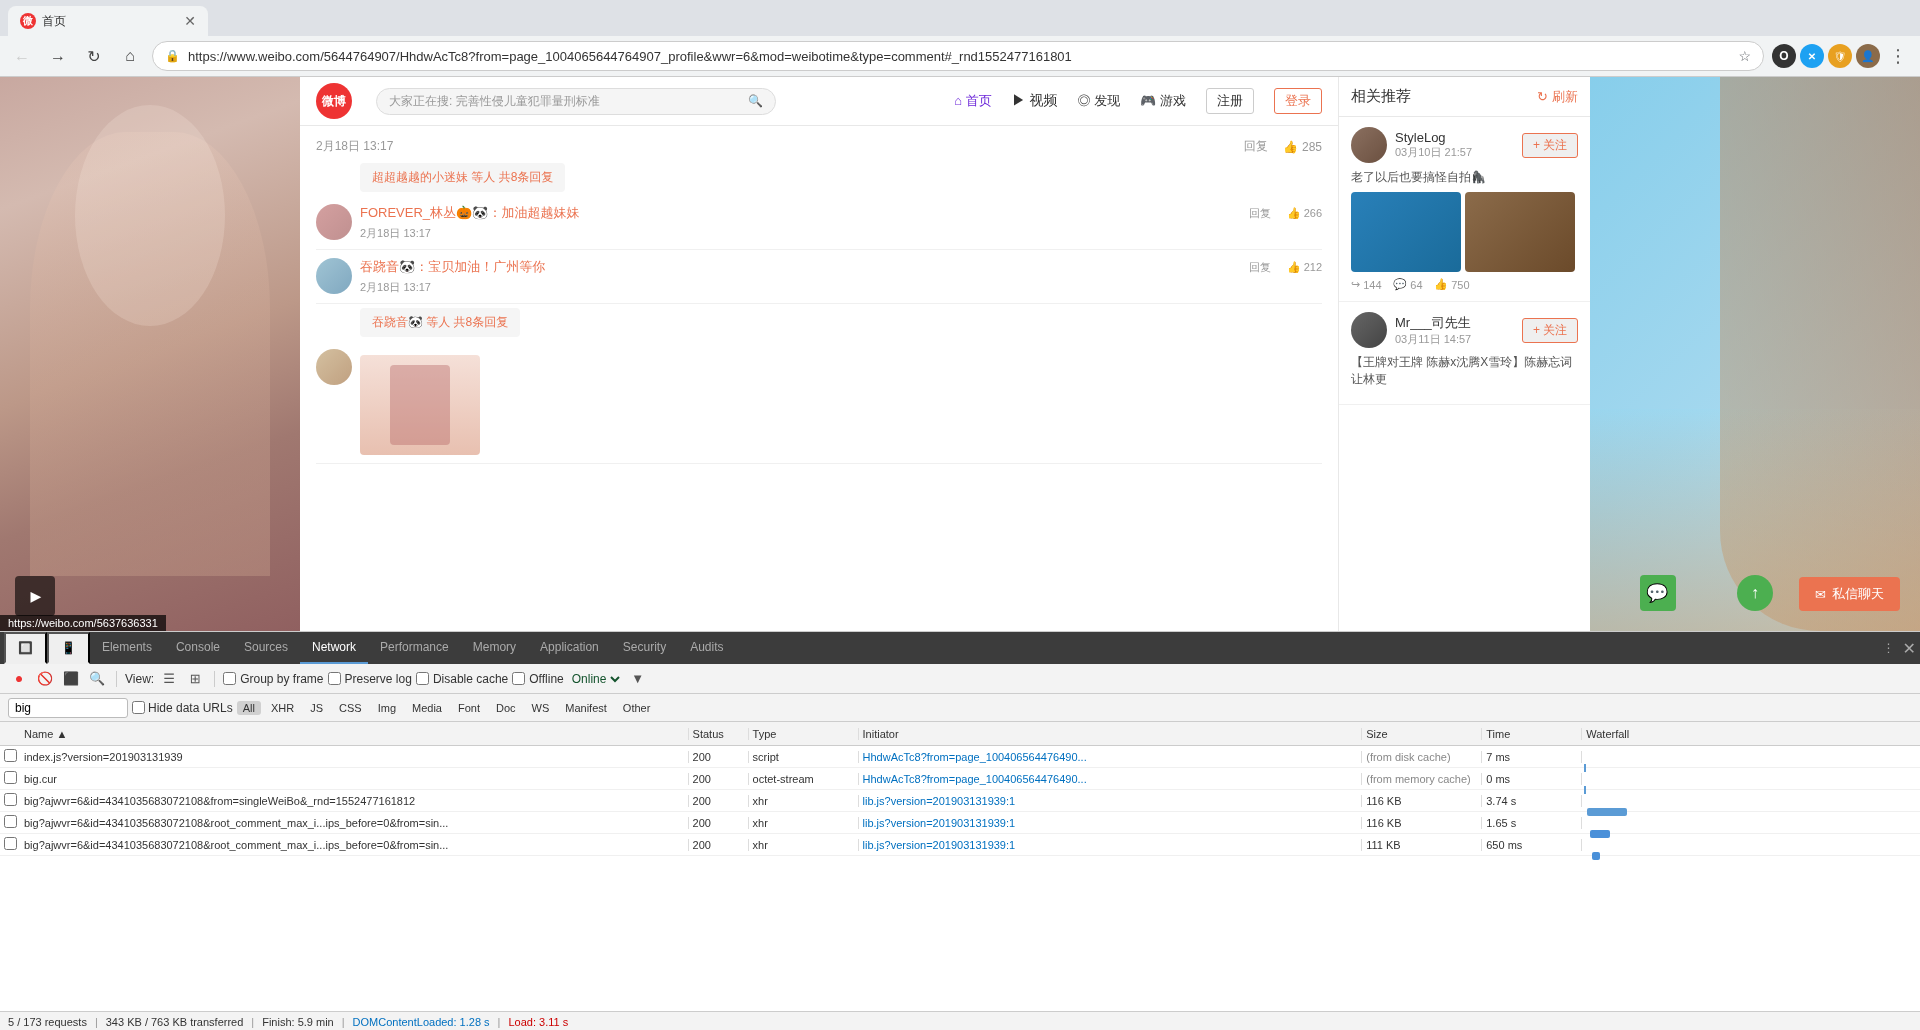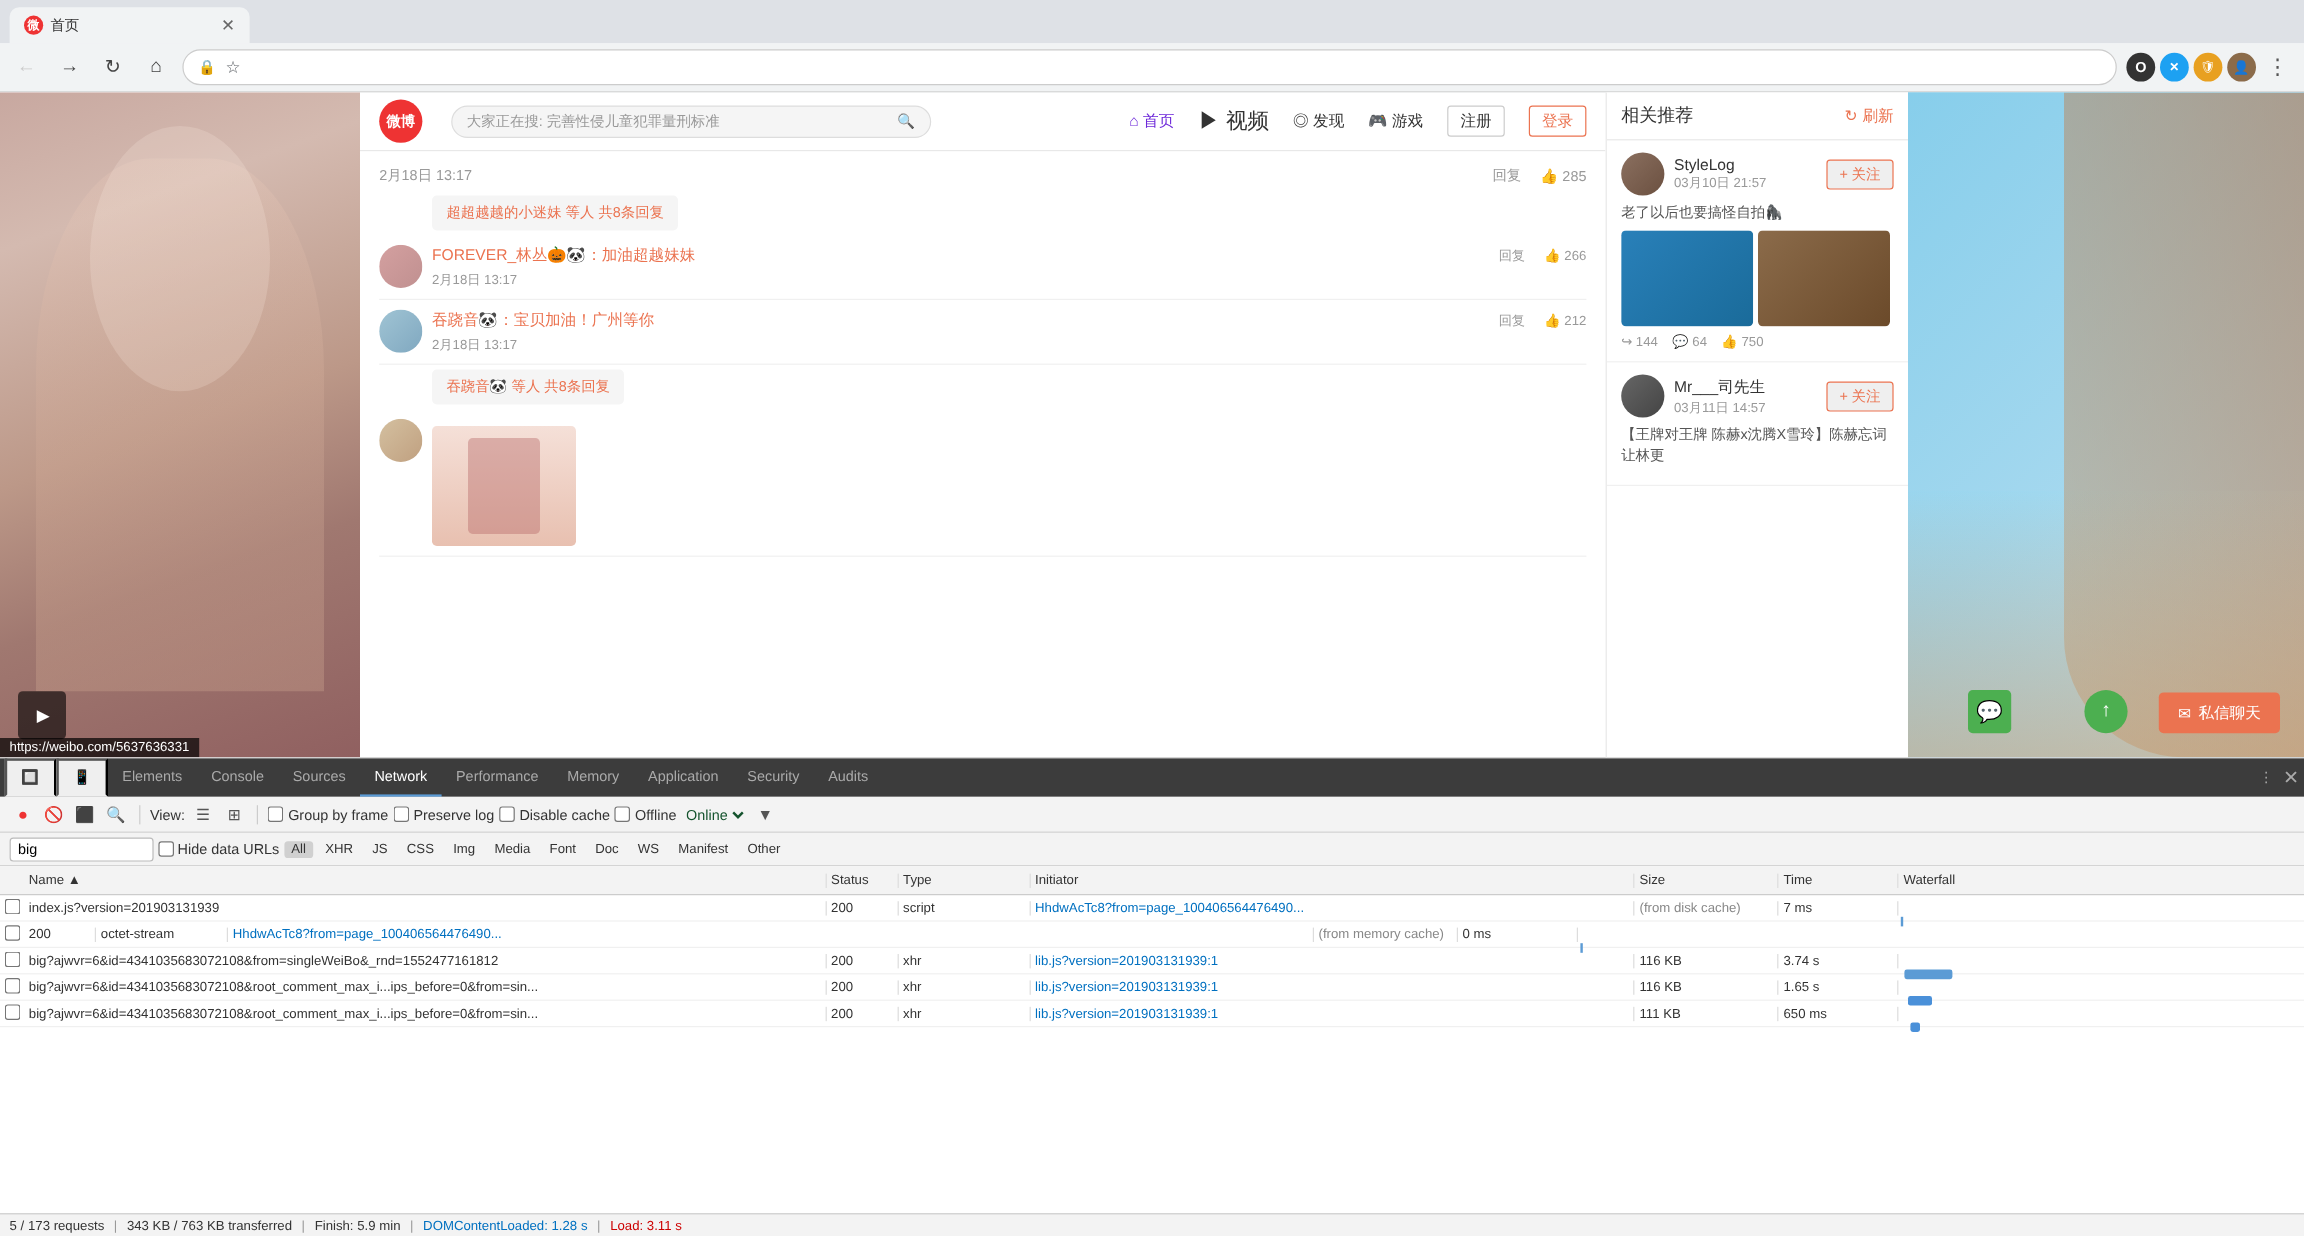--- a/index.html
+++ b/index.html
@@ -134,20 +134,21 @@
   </div>
 
   <div class="address-bar">
     <button class="nav-btn disabled">←</button>
     <button class="nav-btn">→</button>
     <button class="nav-btn">↻</button>
     <button class="nav-btn">⌂</button>
 
     <div class="url-bar">
       <span class="url-lock">🔒</span>
+      <span class="url-text">https://www.weibo.com/5644764907/HhdwAcTc8?from=page_1004065644764907_profile&amp;wwr=6&amp;mod=weibotime&amp;type=comment#_rnd1552477161801</span>
       <span class="url-star">☆</span>
     </div>
 
     <div class="browser-actions">
       <div class="browser-action-btn" style="width:24px;height:24px;border-radius:50%;background:#333;display:flex;align-items:center;justify-content:center;">
         <span style="color:#fff;font-size:12px;font-weight:bold;">O</span>
       </div>
       <div class="browser-action-btn" style="background:#1da1f2;border-radius:50%;width:24px;height:24px;display:flex;align-items:center;justify-content:center;">
         <span style="color:#fff;font-size:10px;font-weight:bold;">✕</span>
       </div>
@@ -182,21 +183,21 @@
     <div style="background:#fff;border-bottom:1px solid #e8e8e8;padding:6px 16px;display:flex;align-items:center;gap:24px;">
       <div style="display:flex;align-items:flex-end;gap:8px;">
         <div style="width:36px;height:36px;background:#e33;border-radius:50%;display:flex;align-items:center;justify-content:center;color:#fff;font-size:12px;font-weight:bold;">微博</div>
       </div>
       <div style="flex:1;max-width:400px;display:flex;align-items:center;background:#f5f5f5;border:1px solid #ddd;border-radius:20px;padding:4px 12px;gap:8px;">
         <span style="color:#999;font-size:12px;">大家正在搜: 完善性侵儿童犯罪量刑标准</span>
         <span style="margin-left:auto;color:#eb7350;cursor:pointer;">🔍</span>
       </div>
       <nav style="display:flex;align-items:center;gap:20px;margin-left:auto;">
         <span style="font-size:13px;color:#6d28d9;cursor:pointer;">⌂ <span>首页</span></span>
-        <span style="font-size:18px;color:#333;cursor:pointer;">▶ <span>视频</span></span>
+        <span style="font-size:14px;color:#333;cursor:pointer;">▶ <span>视频</span></span>
         <span style="font-size:13px;color:#333;cursor:pointer;">◎ <span>发现</span></span>
         <span style="font-size:13px;color:#333;cursor:pointer;">🎮 <span>游戏</span></span>
         <button style="font-size:13px;color:#333;background:none;border:1px solid #ccc;padding:3px 10px;border-radius:3px;cursor:pointer;">注册</button>
         <button style="font-size:13px;color:#eb7350;background:none;border:1px solid #eb7350;padding:3px 10px;border-radius:3px;cursor:pointer;">登录</button>
       </nav>
     </div>
 
     <div class="comments-section">
 
       
@@ -439,20 +440,21 @@
       <div class="col-initiator" style="color:#0070c0;cursor:pointer;">HhdwAcTc8?from=page_100406564476490...</div>
       <div class="col-size" style="color:#888;">(from disk cache)</div>
       <div class="col-time">7 ms</div>
       <div class="col-waterfall" style="position:relative;">
         <div style="position:absolute;left:2px;top:7px;width:2px;height:8px;background:#5b9bd5;"></div>
       </div>
     </div>
 
     <div class="network-row">
       <div class="col-checkbox"><input type="checkbox" style="margin: 0px;"></div>
+      <div class="col-name">big.cur</div>
       <div class="col-status">200</div>
       <div class="col-type">octet-stream</div>
       <div class="col-initiator" style="color:#0070c0;cursor:pointer;">HhdwAcTc8?from=page_100406564476490...</div>
       <div class="col-size" style="color:#888;">(from memory cache)</div>
       <div class="col-time">0 ms</div>
       <div class="col-waterfall" style="position:relative;">
         <div style="position:absolute;left:2px;top:7px;width:2px;height:8px;background:#5b9bd5;"></div>
       </div>
     </div>
 

